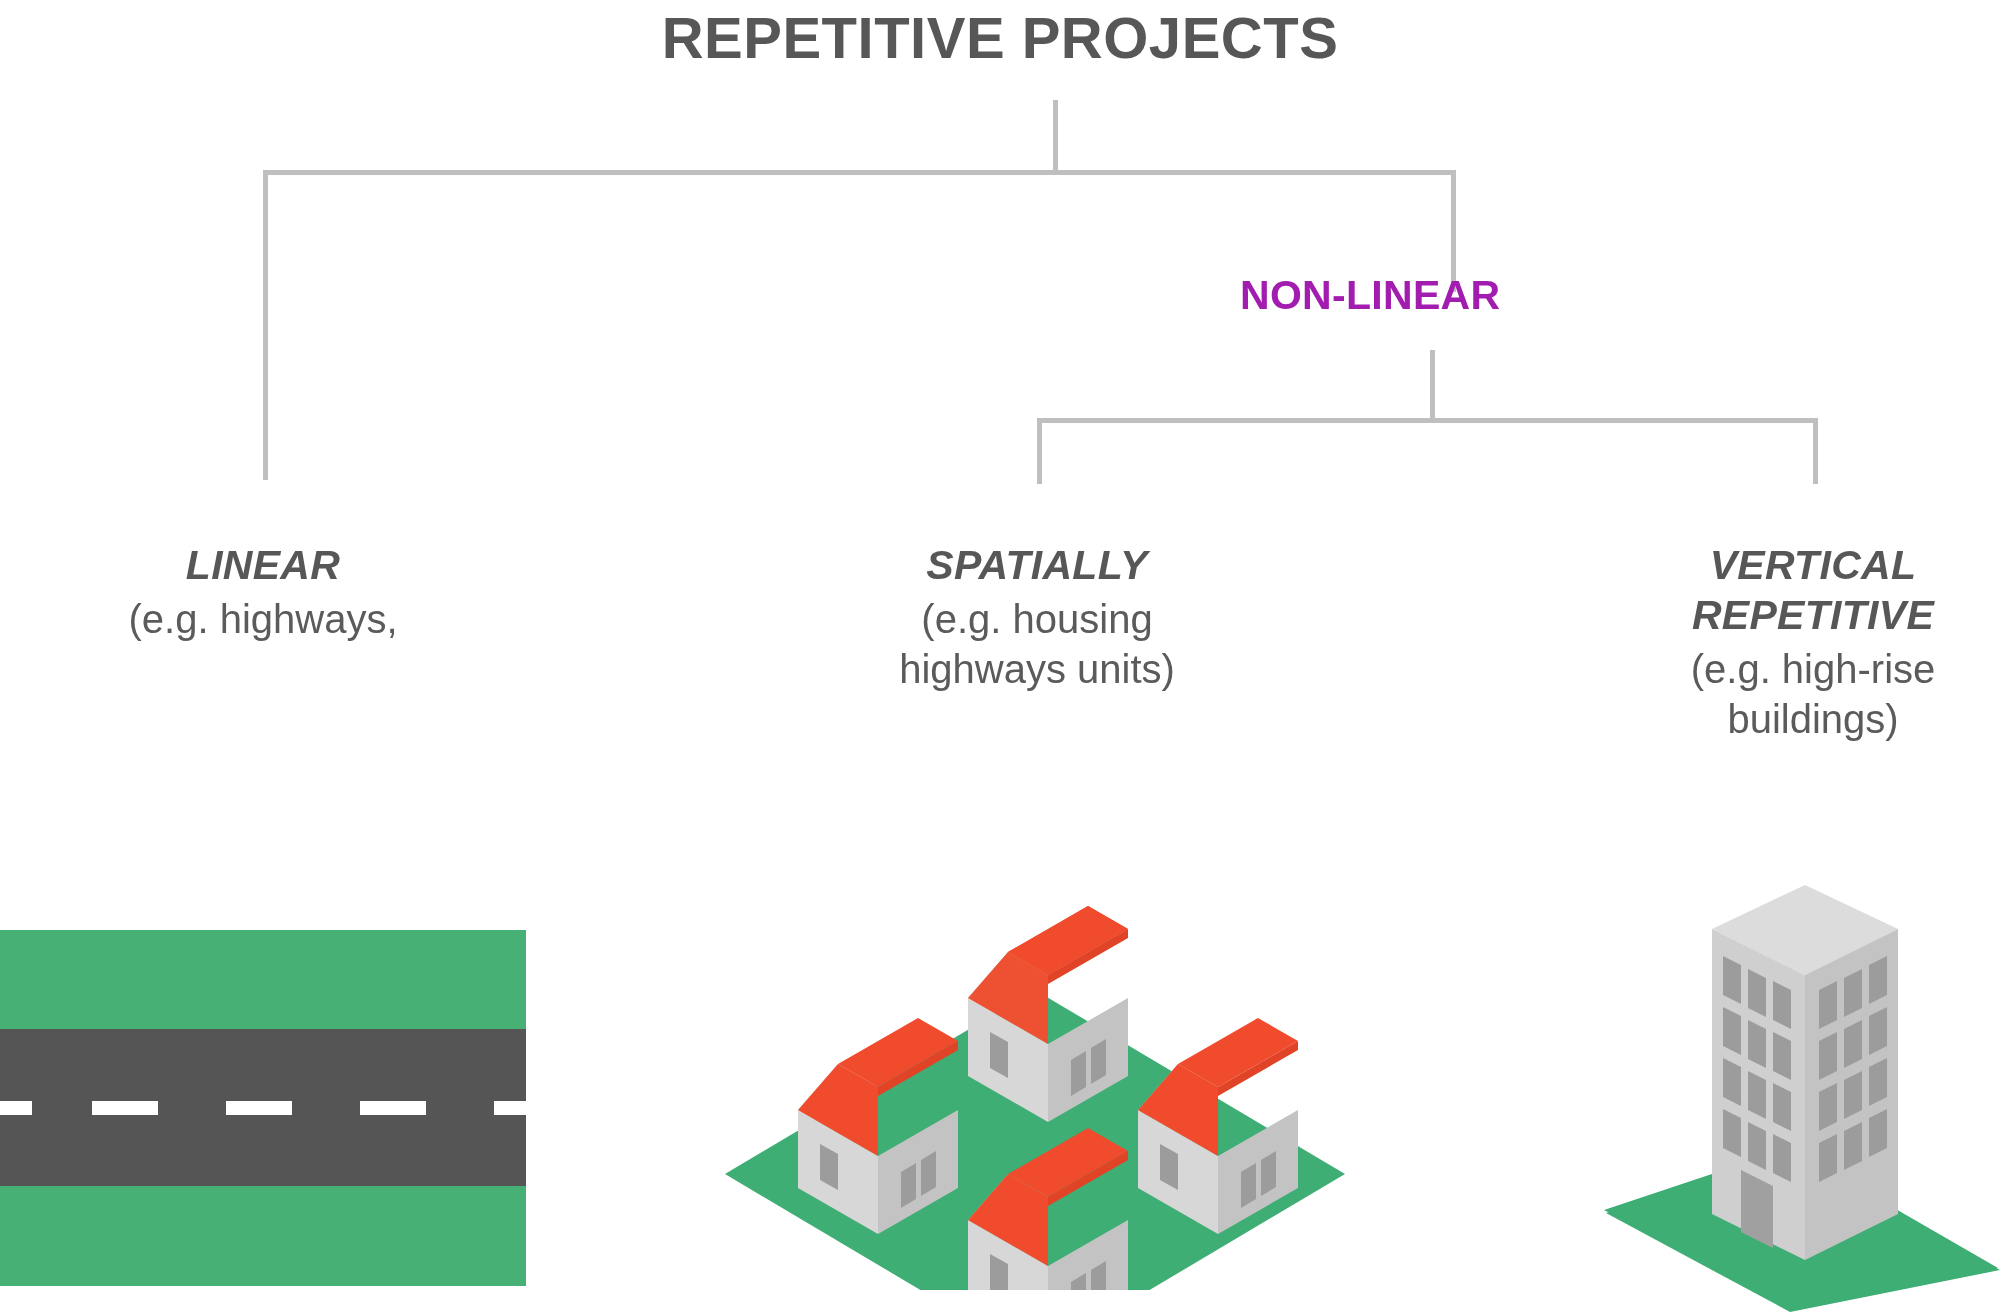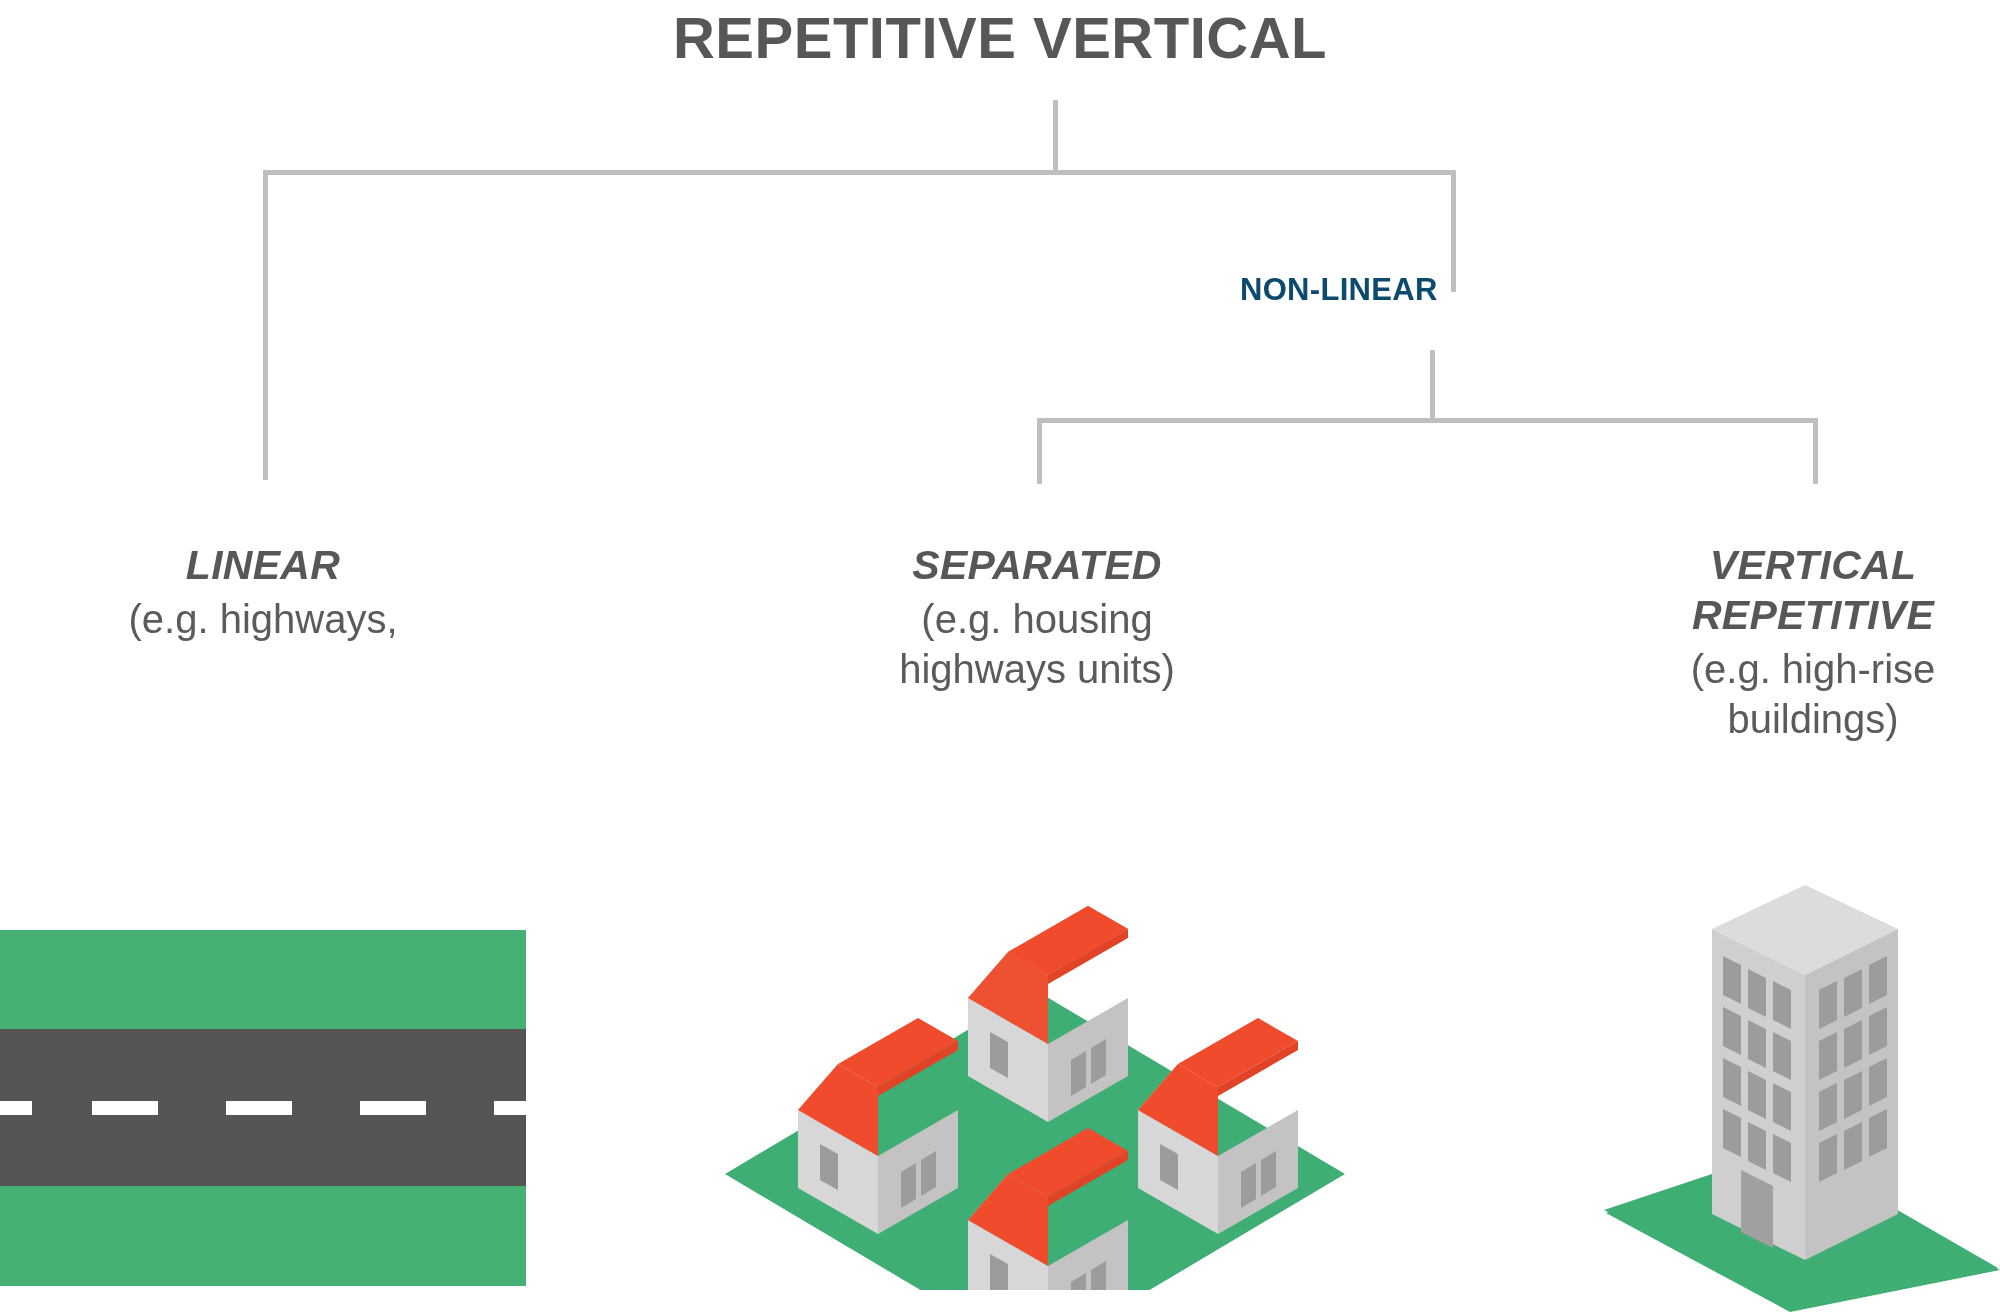--- a/index.html
+++ b/index.html
@@ -26,23 +26,23 @@
   }
 
   
   .ln{position:absolute;background:#bfbfbf;}
   .lnH{height:5px;}
   .lnV{width:5px;}
 
   
   .midlabel{
     position:absolute;
-    font-size:31px;
+    font-size:41px;
     font-weight:700;
-    color:#0c4a6e;
+    color:#a21caf;
     white-space:nowrap;
     letter-spacing:0.3px;
   }
 
   
   .col{position:absolute;text-align:center;}
   .col .hd{
     font-size:41px;
     font-weight:700;
     color:#575757;
@@ -65,21 +65,21 @@
   .road .dash{position:absolute;background:#ffffff;height:14px;}
 
   
   .iso{position:absolute;}
 </style>
 </head>
 <body>
 
 <div id="stage">
 
-  <div class="title">REPETITIVE VERTICAL</div>
+  <div class="title">REPETITIVE PROJECTS</div>
 
   <div class="ln lnV" style="left:1053px;top:100px;height:75px;"></div>
 
   <div class="ln lnH" style="left:263px;top:170px;width:1193px;"></div>
 
   <div class="ln lnV" style="left:263px;top:170px;height:310px;"></div>
 
   <div class="ln lnV" style="left:1451px;top:170px;height:122px;"></div>
 
   <div class="midlabel" style="left:1240px;top:272px;">NON-LINEAR</div>
@@ -94,21 +94,21 @@
     <div class="hd">
       <div>LINEAR</div>
     </div>
     <div class="sub">
       <div>(e.g. highways,</div>
     </div>
   </div>
 
   <div class="col" style="left:797px;top:540px;width:480px;">
     <div class="hd">
-      <div>SEPARATED</div>
+      <div>SPATIALLY</div>
     </div>
     <div class="sub">
       <div>(e.g. housing</div>
       <div>highways units)</div>
     </div>
   </div>
 
   <div class="col" style="left:1573px;top:540px;width:480px;">
     <div class="hd">
       <div>VERTICAL</div>

